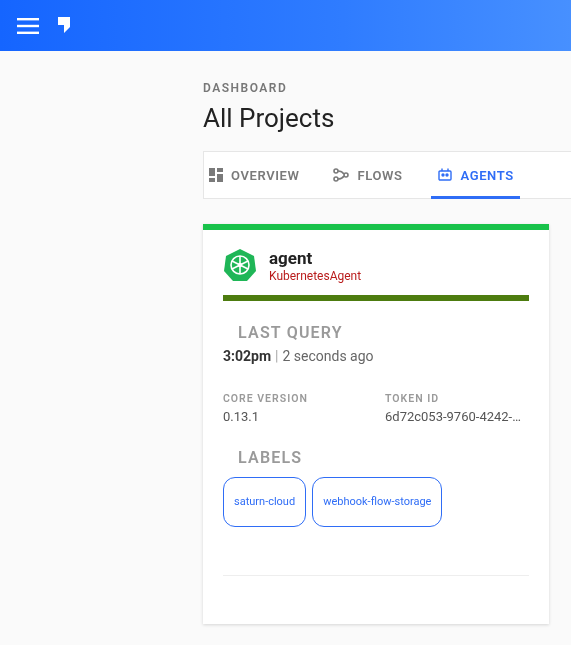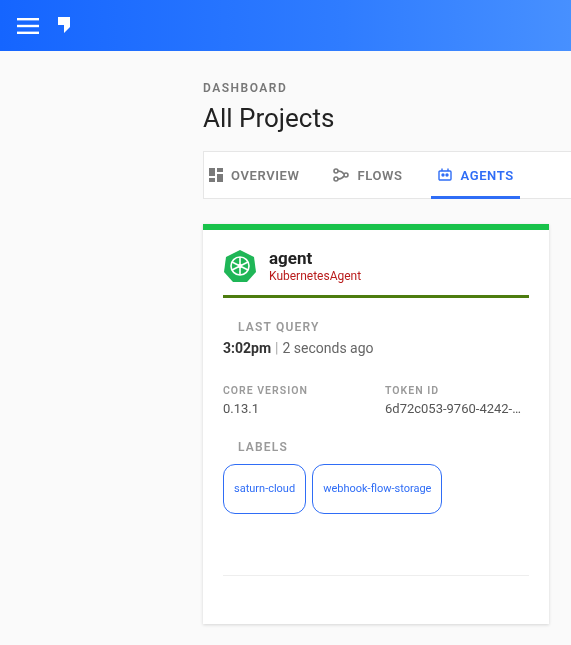--- a/index.html
+++ b/index.html
@@ -46,25 +46,25 @@
   .card {
     margin-top: 25px;
     background: #fff;
     width: 346px;
     height: 400px;
     box-shadow: 0 1px 3px rgba(0,0,0,0.15);
     border-top: 6px solid #18c24a;
     padding: 18px 20px 20px 20px;
     position: relative;
   }
-  .agent-head { display: flex; align-items: flex-end; gap: 12px; border-bottom: 3px solid #4d7c0f; padding-bottom: 12px; }
+  .agent-head { display: flex; align-items: flex-start; gap: 12px; border-bottom: 6px solid #4d7c0f; padding-bottom: 12px; }
   .agent-head svg { display: block; }
   .agent-name { font-size: 17px; font-weight: 700; color: #222; }
   .agent-sub { font-size: 12px; color: #b91c1c; margin-top: 1px; }
-  .section-label { font-size: 12px; font-weight: 600; color: #9a9a9a; letter-spacing: 1.2px; margin-top: 22px; padding-left: 15px; }
+  .section-label { font-size: 16px; font-weight: 600; color: #9a9a9a; letter-spacing: 1.2px; margin-top: 22px; padding-left: 15px; }
   .query-line { margin-top: 6px; font-size: 14px; }
   .query-time { font-weight: 700; color: #333; }
   .query-sep { color: #aaa; margin: 0 4px; }
   .query-rel { color: #666; }
   .two-col { display: flex; margin-top: 28px; gap: 18px; }
   .col { flex: 1; min-width: 0; }
   .mini-label { font-size: 10.5px; font-weight: 600; color: #9a9a9a; letter-spacing: 1px; }
   .mini-val { font-size: 13px; color: #555; margin-top: 4px; white-space: nowrap; overflow: hidden; text-overflow: ellipsis; }
   .chips { margin-top: 10px; display: flex; gap: 6px; flex-wrap: wrap; }
   .chip {

